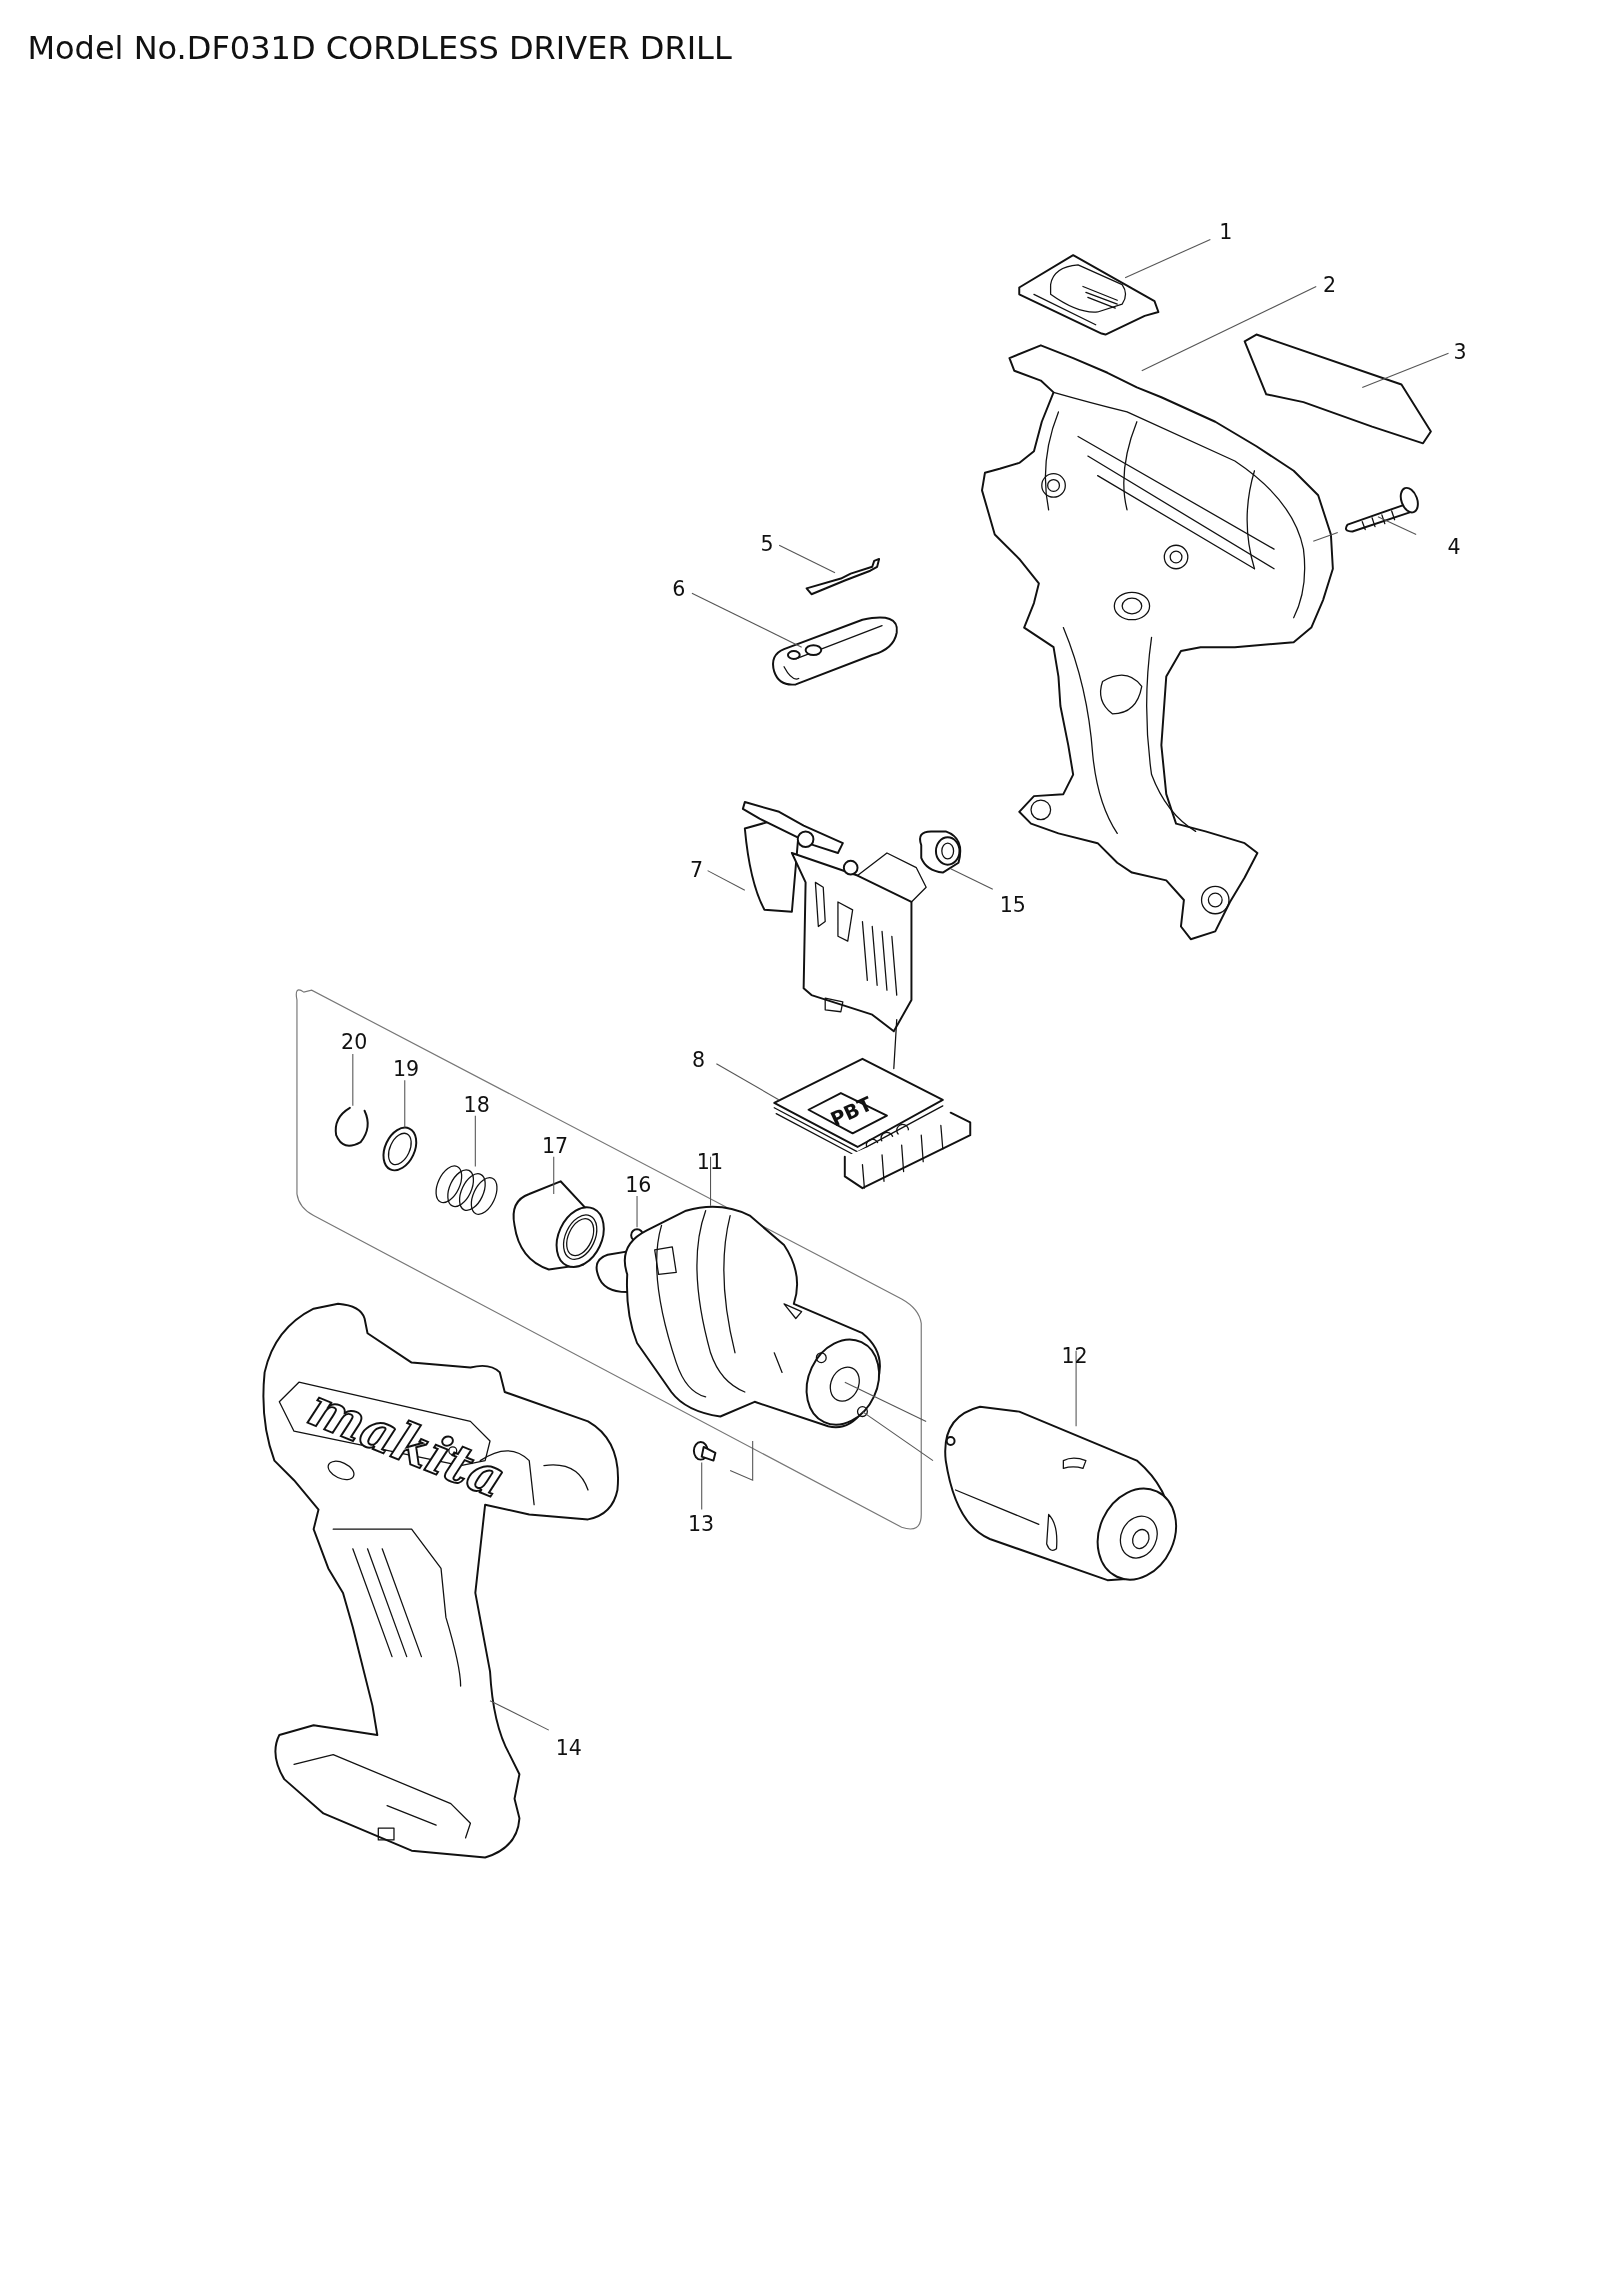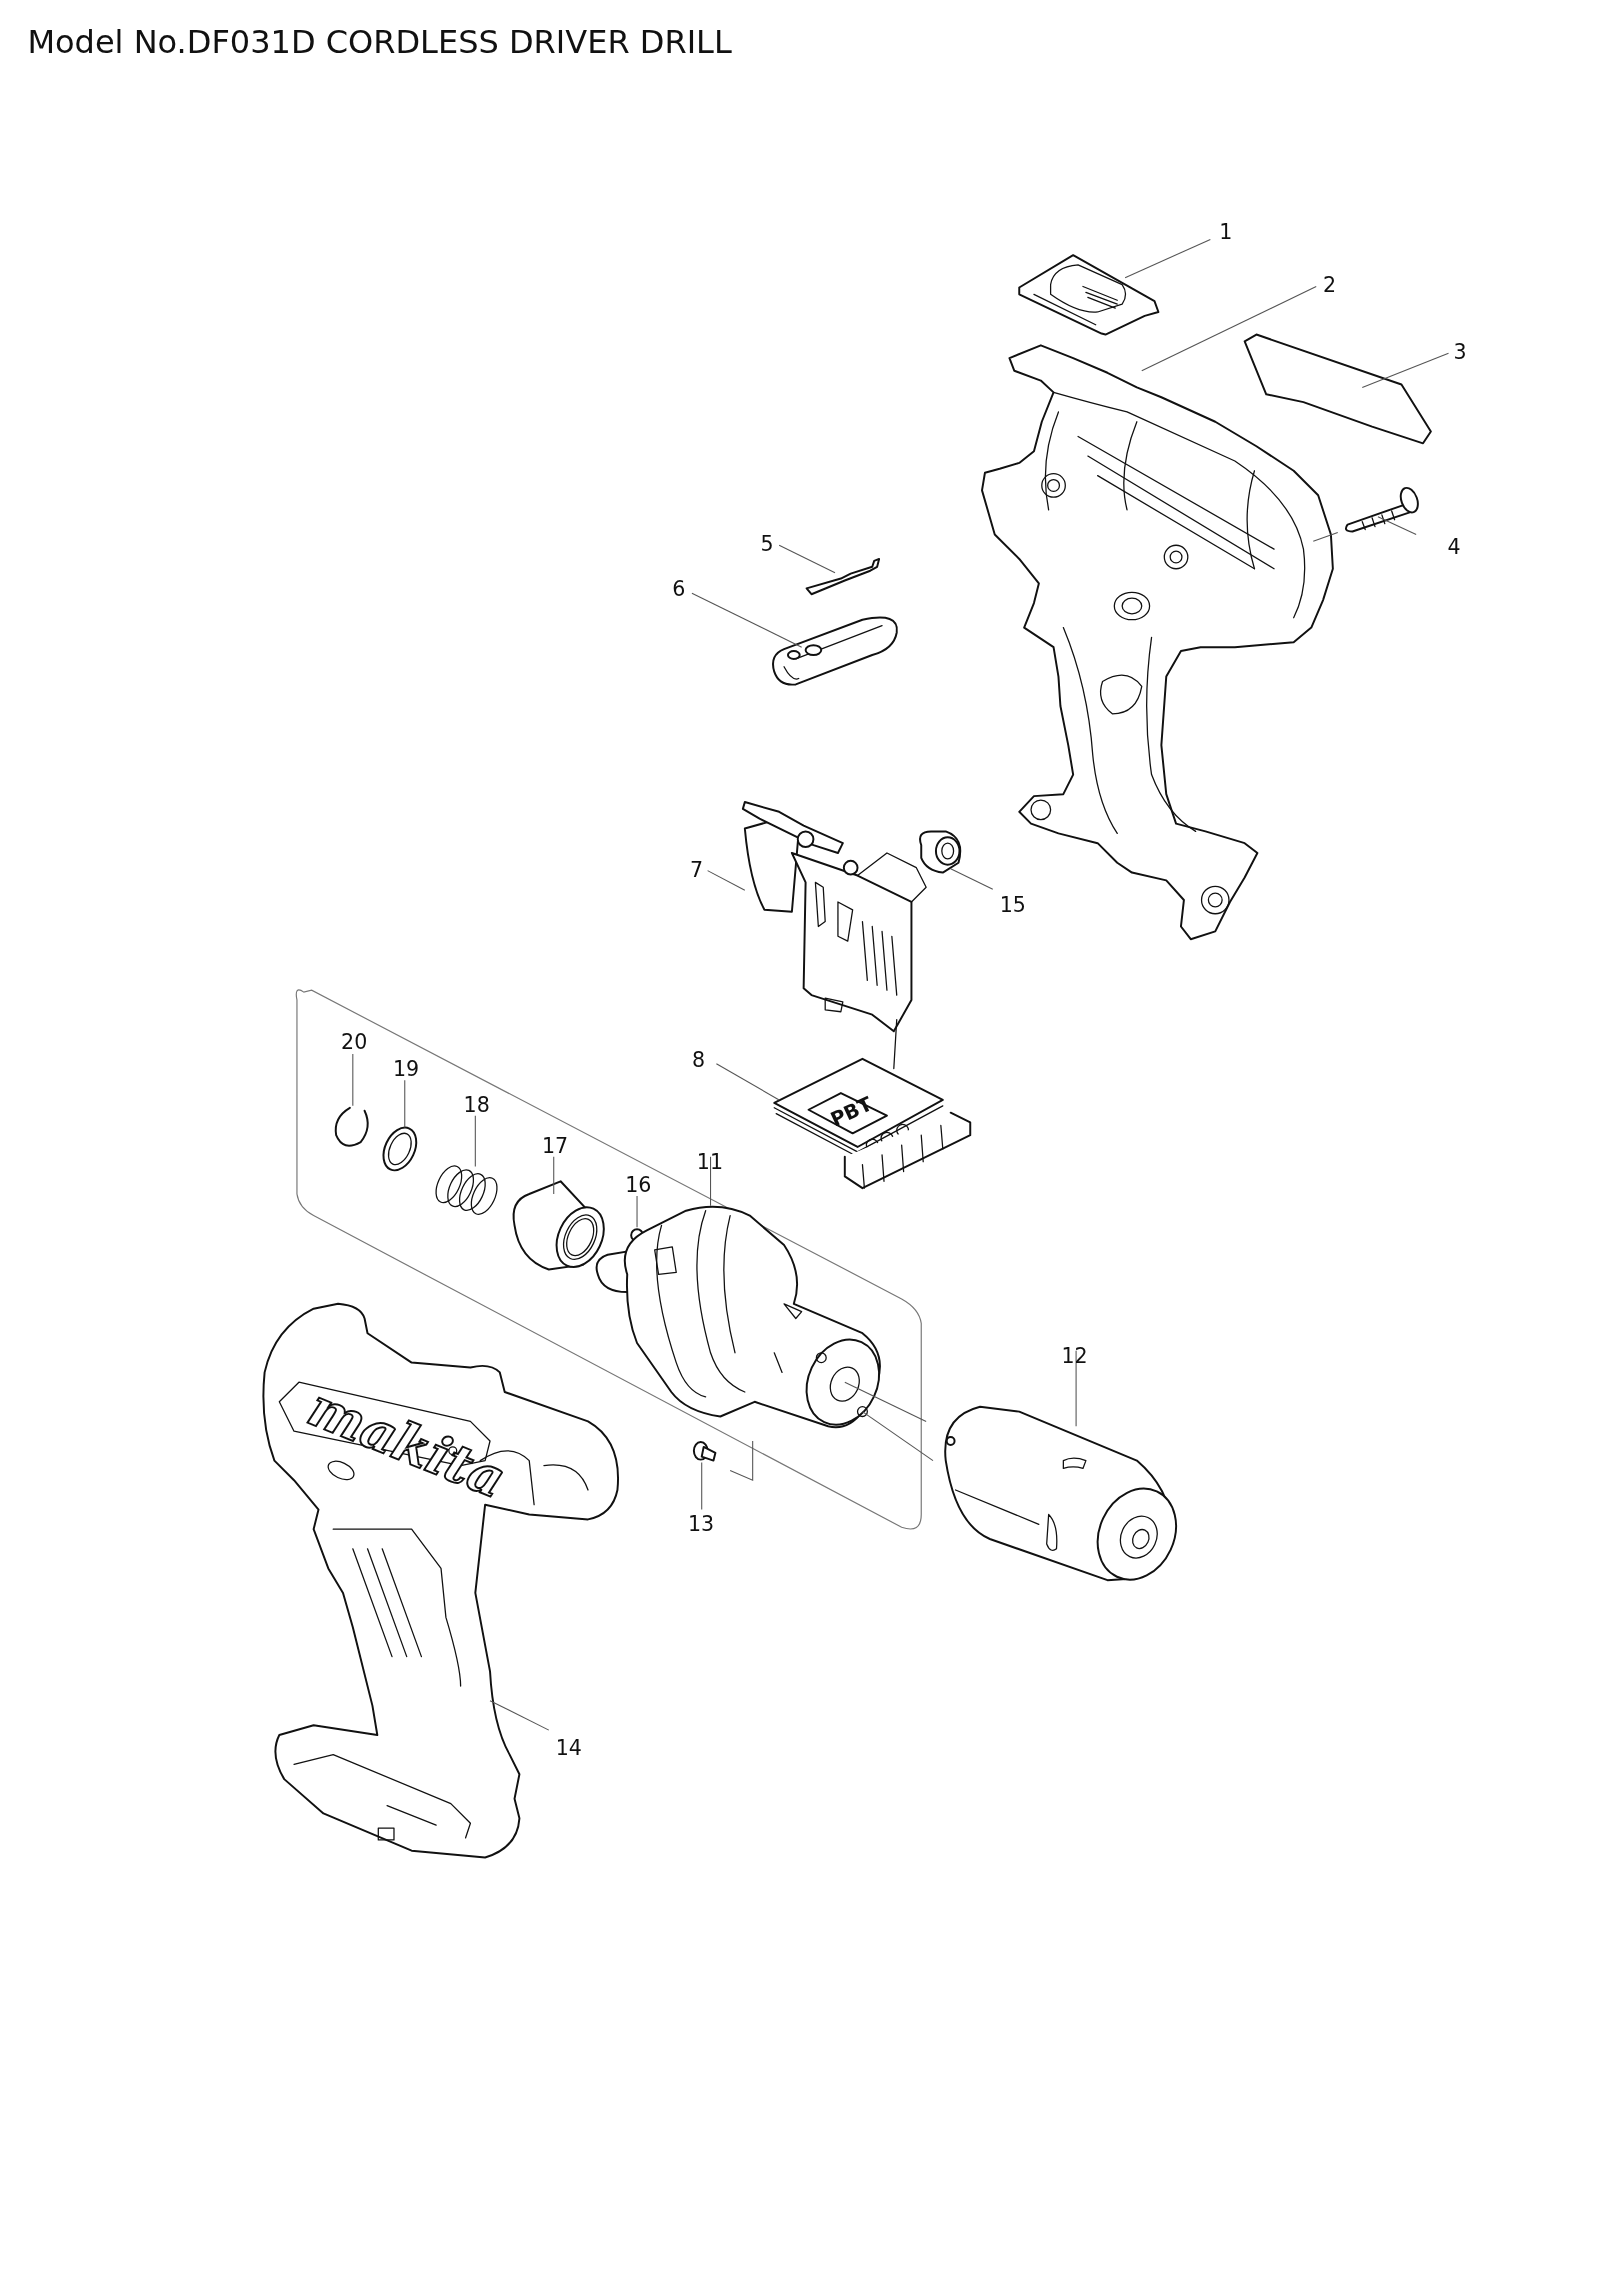--- a/index.html
+++ b/index.html
@@ -1,18 +1,18 @@
 <!DOCTYPE html>
 <html><head>
 <meta charset="utf-8">
 <style>
   html, body { margin: 0; padding: 0; background: #ffffff; }
   body { width: 1621px; height: 2293px; position: relative; overflow: hidden;
          font-family: "DejaVu Sans", "Liberation Sans", sans-serif; color: #111; }
-  .title { position: absolute; left: 27.4px; top: 23px; font-size: 32px; font-weight: 400;
+  .title { position: absolute; left: 27.4px; top: 29px; font-size: 32px; font-weight: 400;
            letter-spacing: 0; color: #111; font-family: "DejaVu Sans", sans-serif; }
   svg.diagram { position: absolute; left: 0; top: 0; width: 1621px; height: 2293px; }
   .lbl { font-family: "DejaVu Sans", sans-serif; font-size: 21px; fill: #111; }
   .part { fill: #fff; stroke: #111; stroke-width: 2; stroke-linejoin: round; stroke-linecap: round; }
   .thin { fill: none; stroke: #111; stroke-width: 1.3; stroke-linejoin: round; stroke-linecap: round; }
   .leader { fill: none; stroke: #555; stroke-width: 1.1; }
   .frame { fill: none; stroke: #777; stroke-width: 1.2; }
   .logo { font-family: "DejaVu Serif", serif; font-style: italic; font-weight: bold; font-size: 54px;
           fill: #fff; stroke: #111; stroke-width: 2; }
   .pbt { font-family: "DejaVu Sans", sans-serif; font-weight: bold; font-size: 20px; fill: #111; }

